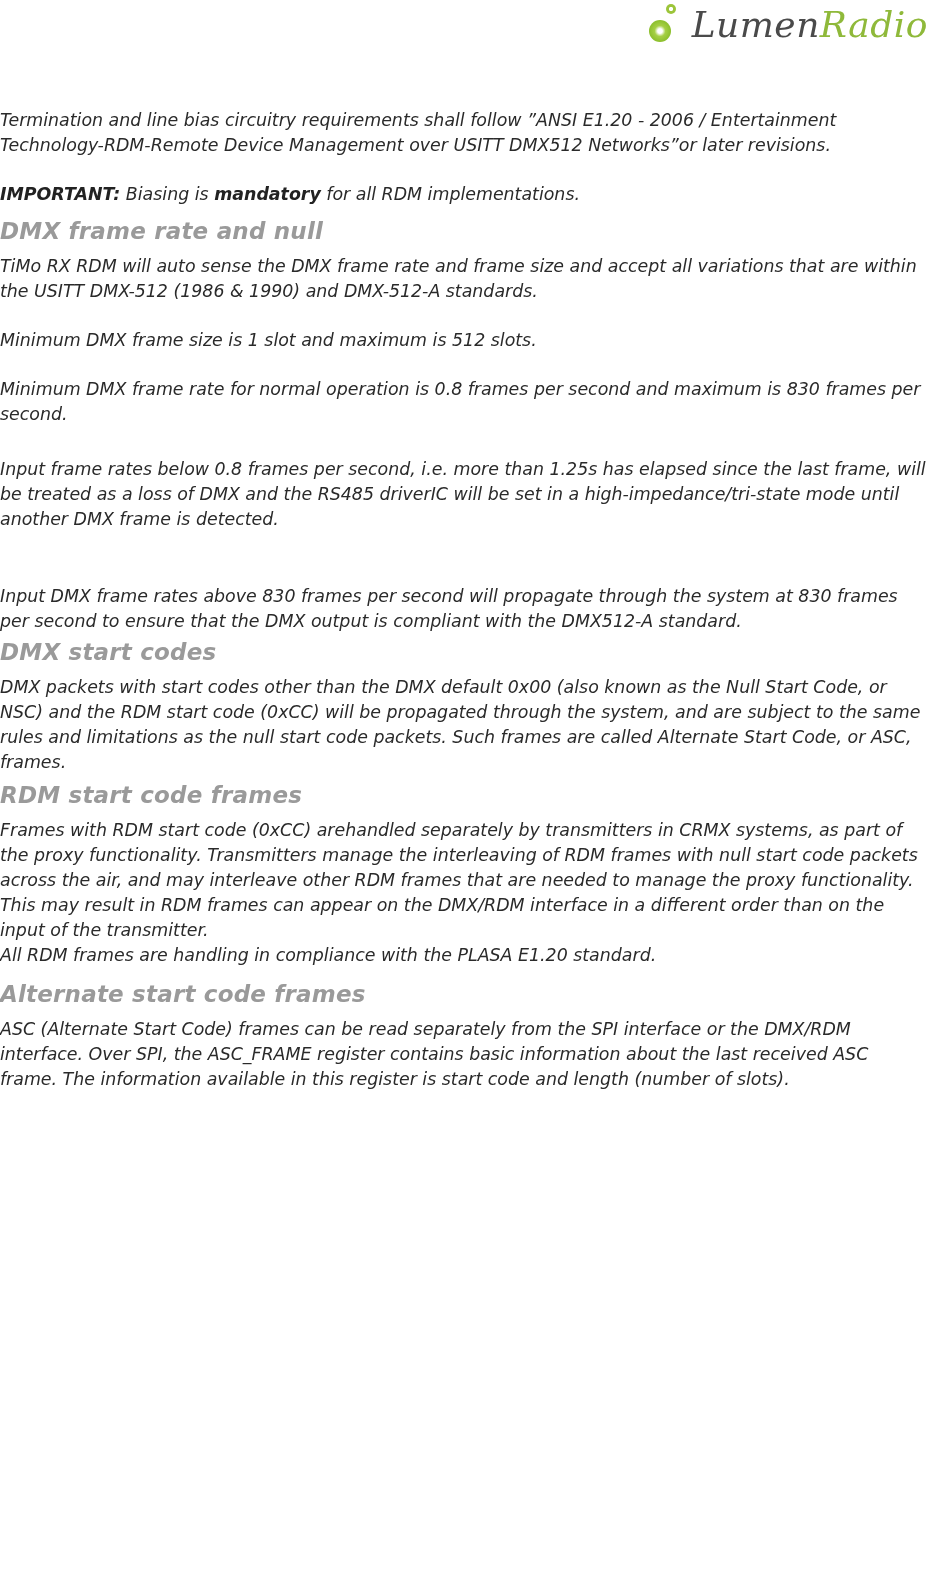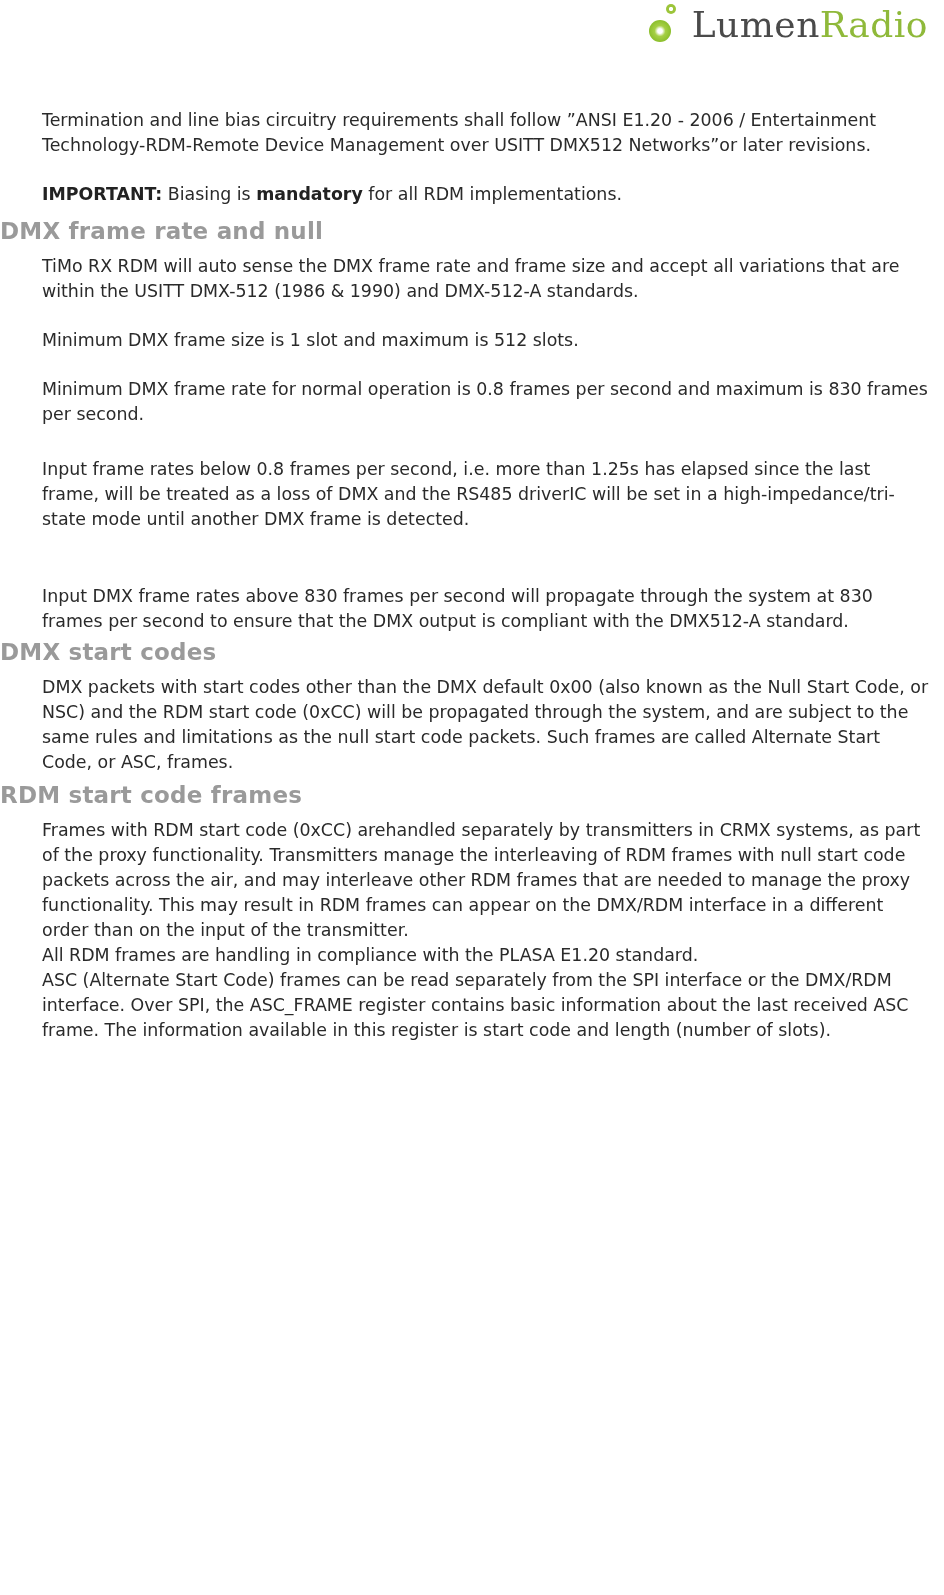--- a/index.html
+++ b/index.html
@@ -1,28 +1,28 @@
 <!DOCTYPE html>
 <html><head>
 <meta charset="utf-8">
 <style>
   html, body { margin: 0; padding: 0; background: #ffffff; }
   body { width: 944px; height: 1595px; position: relative; overflow: hidden; }
-  .page { position: relative; width: 944px; height: 1247px; }
+  .page { position: relative; width: 944px; height: 1247px; font-style: italic; }
   .logo { position: absolute; top: 0; right: 16px; height: 50px; display: flex; align-items: center; }
   .logo-mark { position: relative; width: 44px; height: 44px; margin-right: 4px; }
   .logo-dot-small { position: absolute; left: 22px; top: 1px; width: 10px; height: 10px; border-radius: 50%; background: radial-gradient(circle, #ffffff 0 25%, #9cc53a 35% 100%); }
   .logo-dot-big { position: absolute; left: 5px; top: 17px; width: 22px; height: 22px; border-radius: 50%; background: radial-gradient(circle, #ffffff 0 15%, #a6d045 35%, #8cbf2c 70%, rgba(140,191,44,0.3) 100%); }
   .logo-text { font-family: "DejaVu Serif", serif; font-size: 36px; line-height: 44px; letter-spacing: 0.5px; }
   .logo-lumen { color: #4a4a4a; }
   .logo-radio { color: #8fb93a; }
 
   .content { position: absolute; left: 0; top: 108px; width: 930px;
     font-family: "DejaVu Sans", sans-serif; font-size: 17.4px; line-height: 25px; color: #2a2a2a; }
-  p { margin: 0; padding-left: 42px; }
+  p { margin: 0; }
   .gap { height: 24px; }
   h2 { margin: 0; font-family: "DejaVu Sans", sans-serif; font-weight: bold; font-size: 23px; color: #9a9a9a; letter-spacing: 0.2px; }
   b { font-weight: bold; color: #222; }
 
   .footer { position: absolute; left: 0; width: 944px; top: 1548px; text-align: center;
     font-family: "Liberation Sans", sans-serif; font-size: 18px; color: #333; }
 </style>
 </head>
 <body>
 
@@ -55,16 +55,17 @@
     <div class="gap" style="height:28px"></div>
     <p>Input DMX frame rates above 830 frames per second will propagate through the system at 830 frames per second to ensure that the DMX output is compliant with the DMX512-A standard.</p>
 
     <h2 style="margin-top:6px; margin-bottom:10px;">DMX start codes</h2>
     <p>DMX packets with start codes other than the DMX default 0x00 (also known as the Null Start Code, or NSC) and the RDM start code (0xCC) will be propagated through the system, and are subject to the same rules and limitations as the null start code packets. Such frames are called Alternate Start Code, or ASC, frames.</p>
 
     <h2 style="margin-top:8px; margin-bottom:10px;">RDM start code frames</h2>
     <p>Frames with RDM start code (0xCC) arehandled separately by transmitters in CRMX systems, as part of the proxy functionality. Transmitters manage the interleaving of RDM frames with null start code packets across the air, and may interleave other RDM frames that are needed to manage the proxy functionality. This may result in RDM frames can appear on the DMX/RDM interface in a different order than on the input of the transmitter.</p>
     <p>All RDM frames are handling in compliance with the PLASA E1.20 standard.</p>
 
+    <h2 style="margin-top:14px; margin-bottom:10px;">Alternate start code frames</h2>
     <p>ASC (Alternate Start Code) frames can be read separately from the SPI interface or the DMX/RDM interface. Over SPI, the ASC_FRAME register contains basic information about the last received ASC frame. The information available in this register is start code and length (number of slots).</p>
   </div>
 
 </div>
 
 </body></html>

